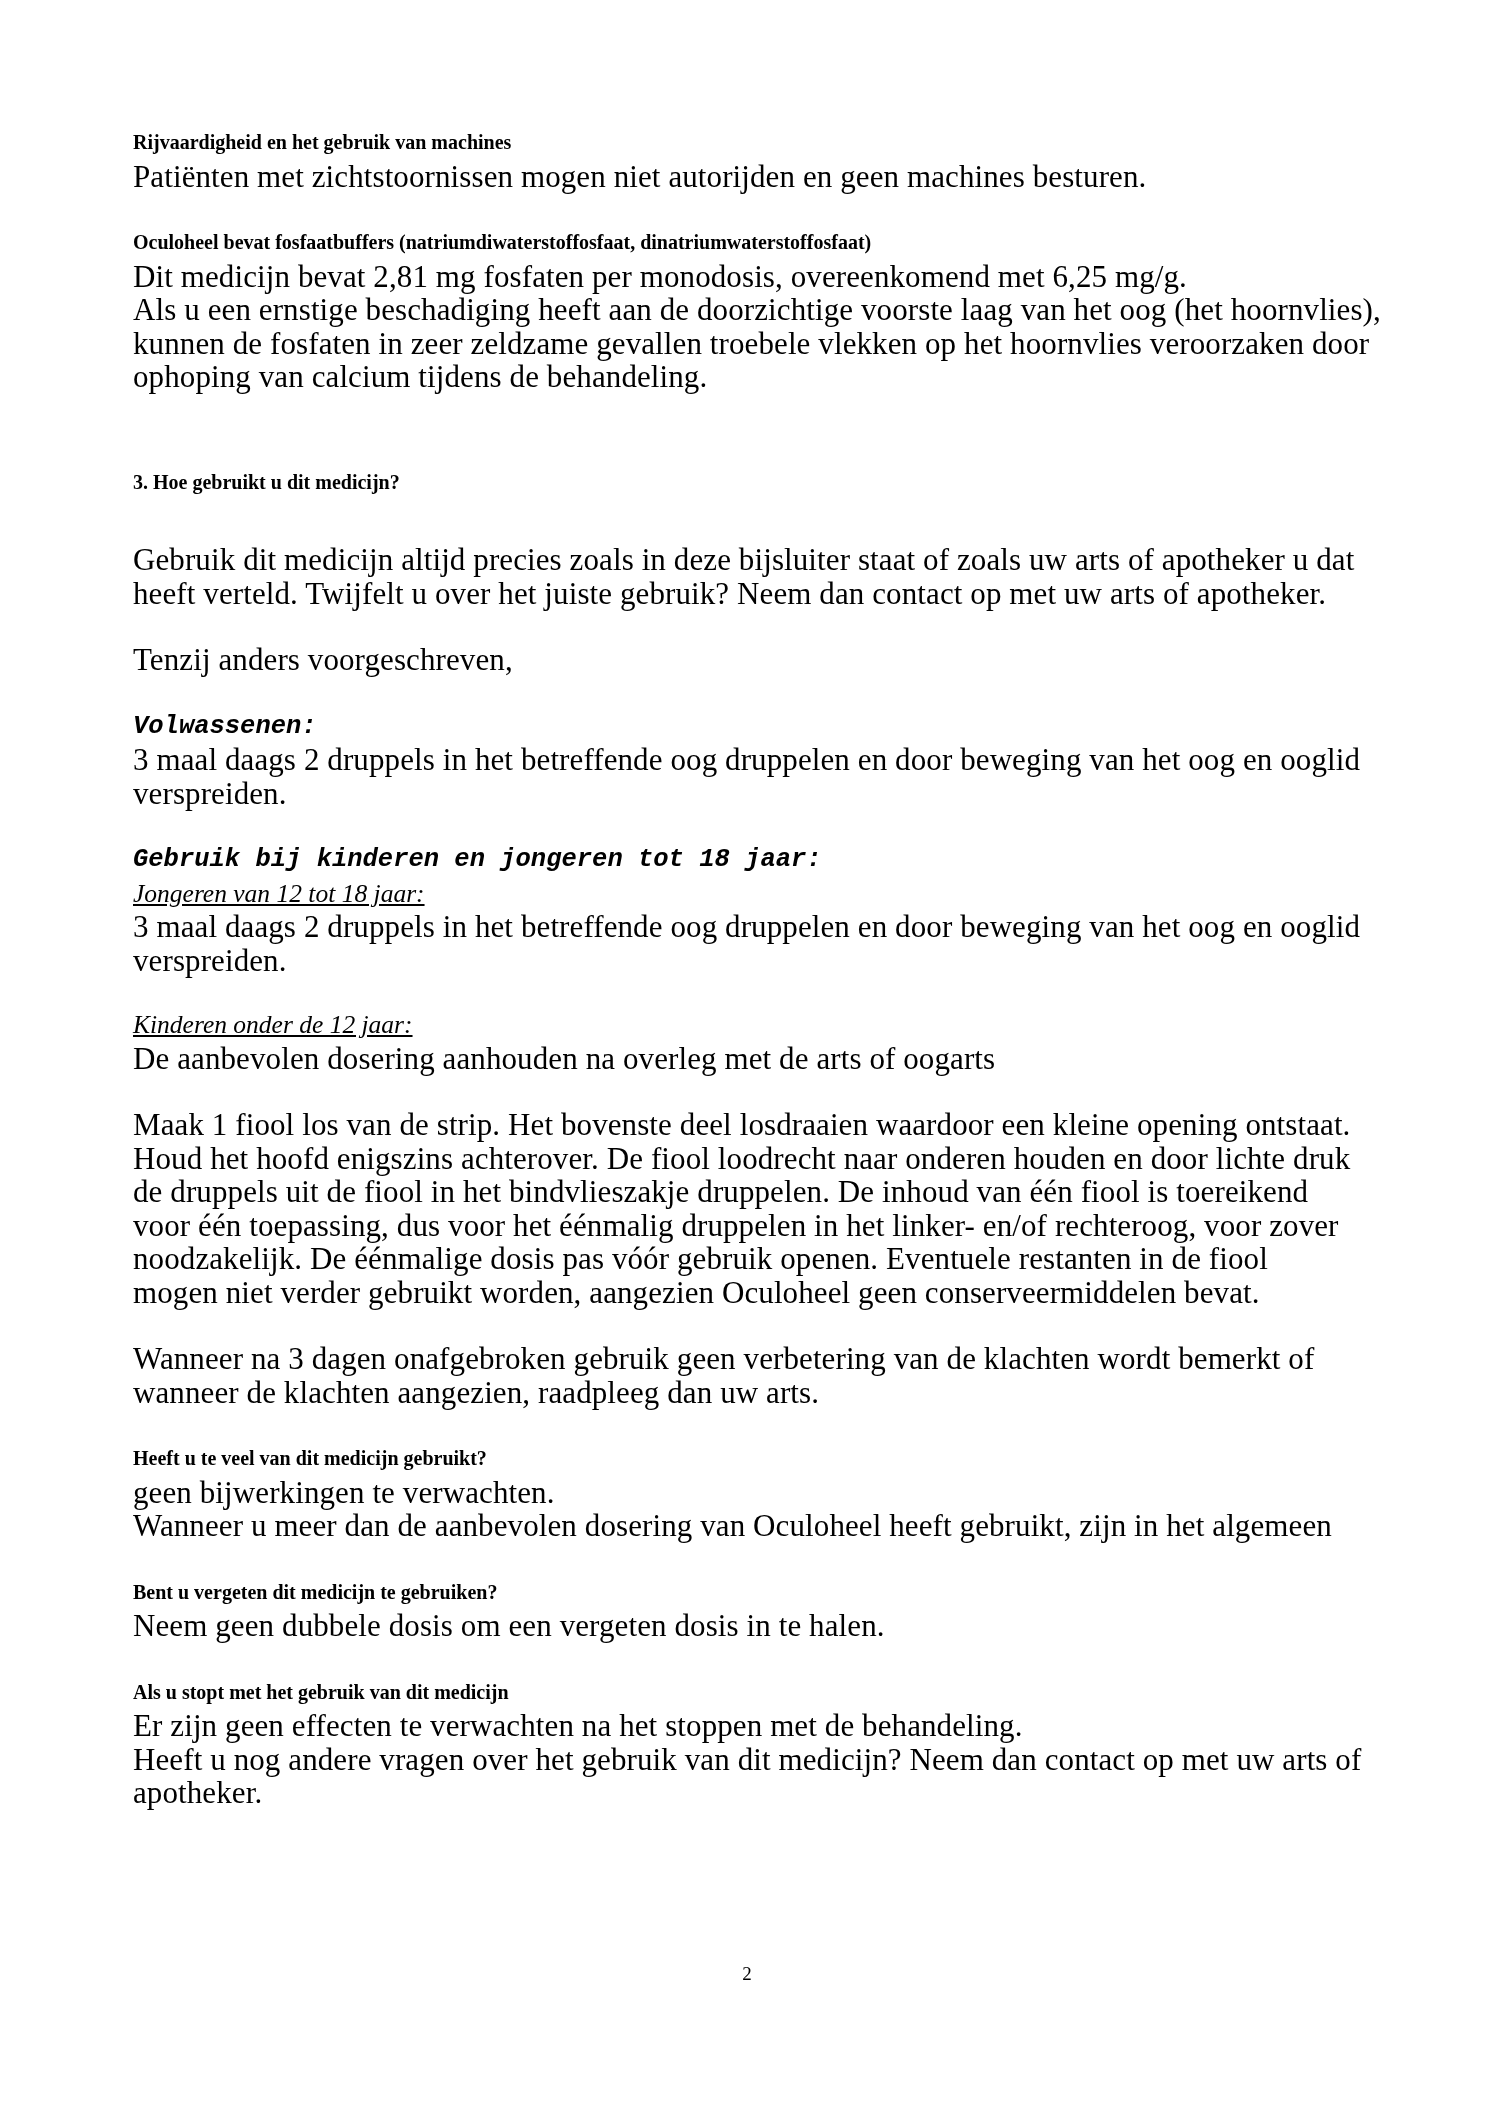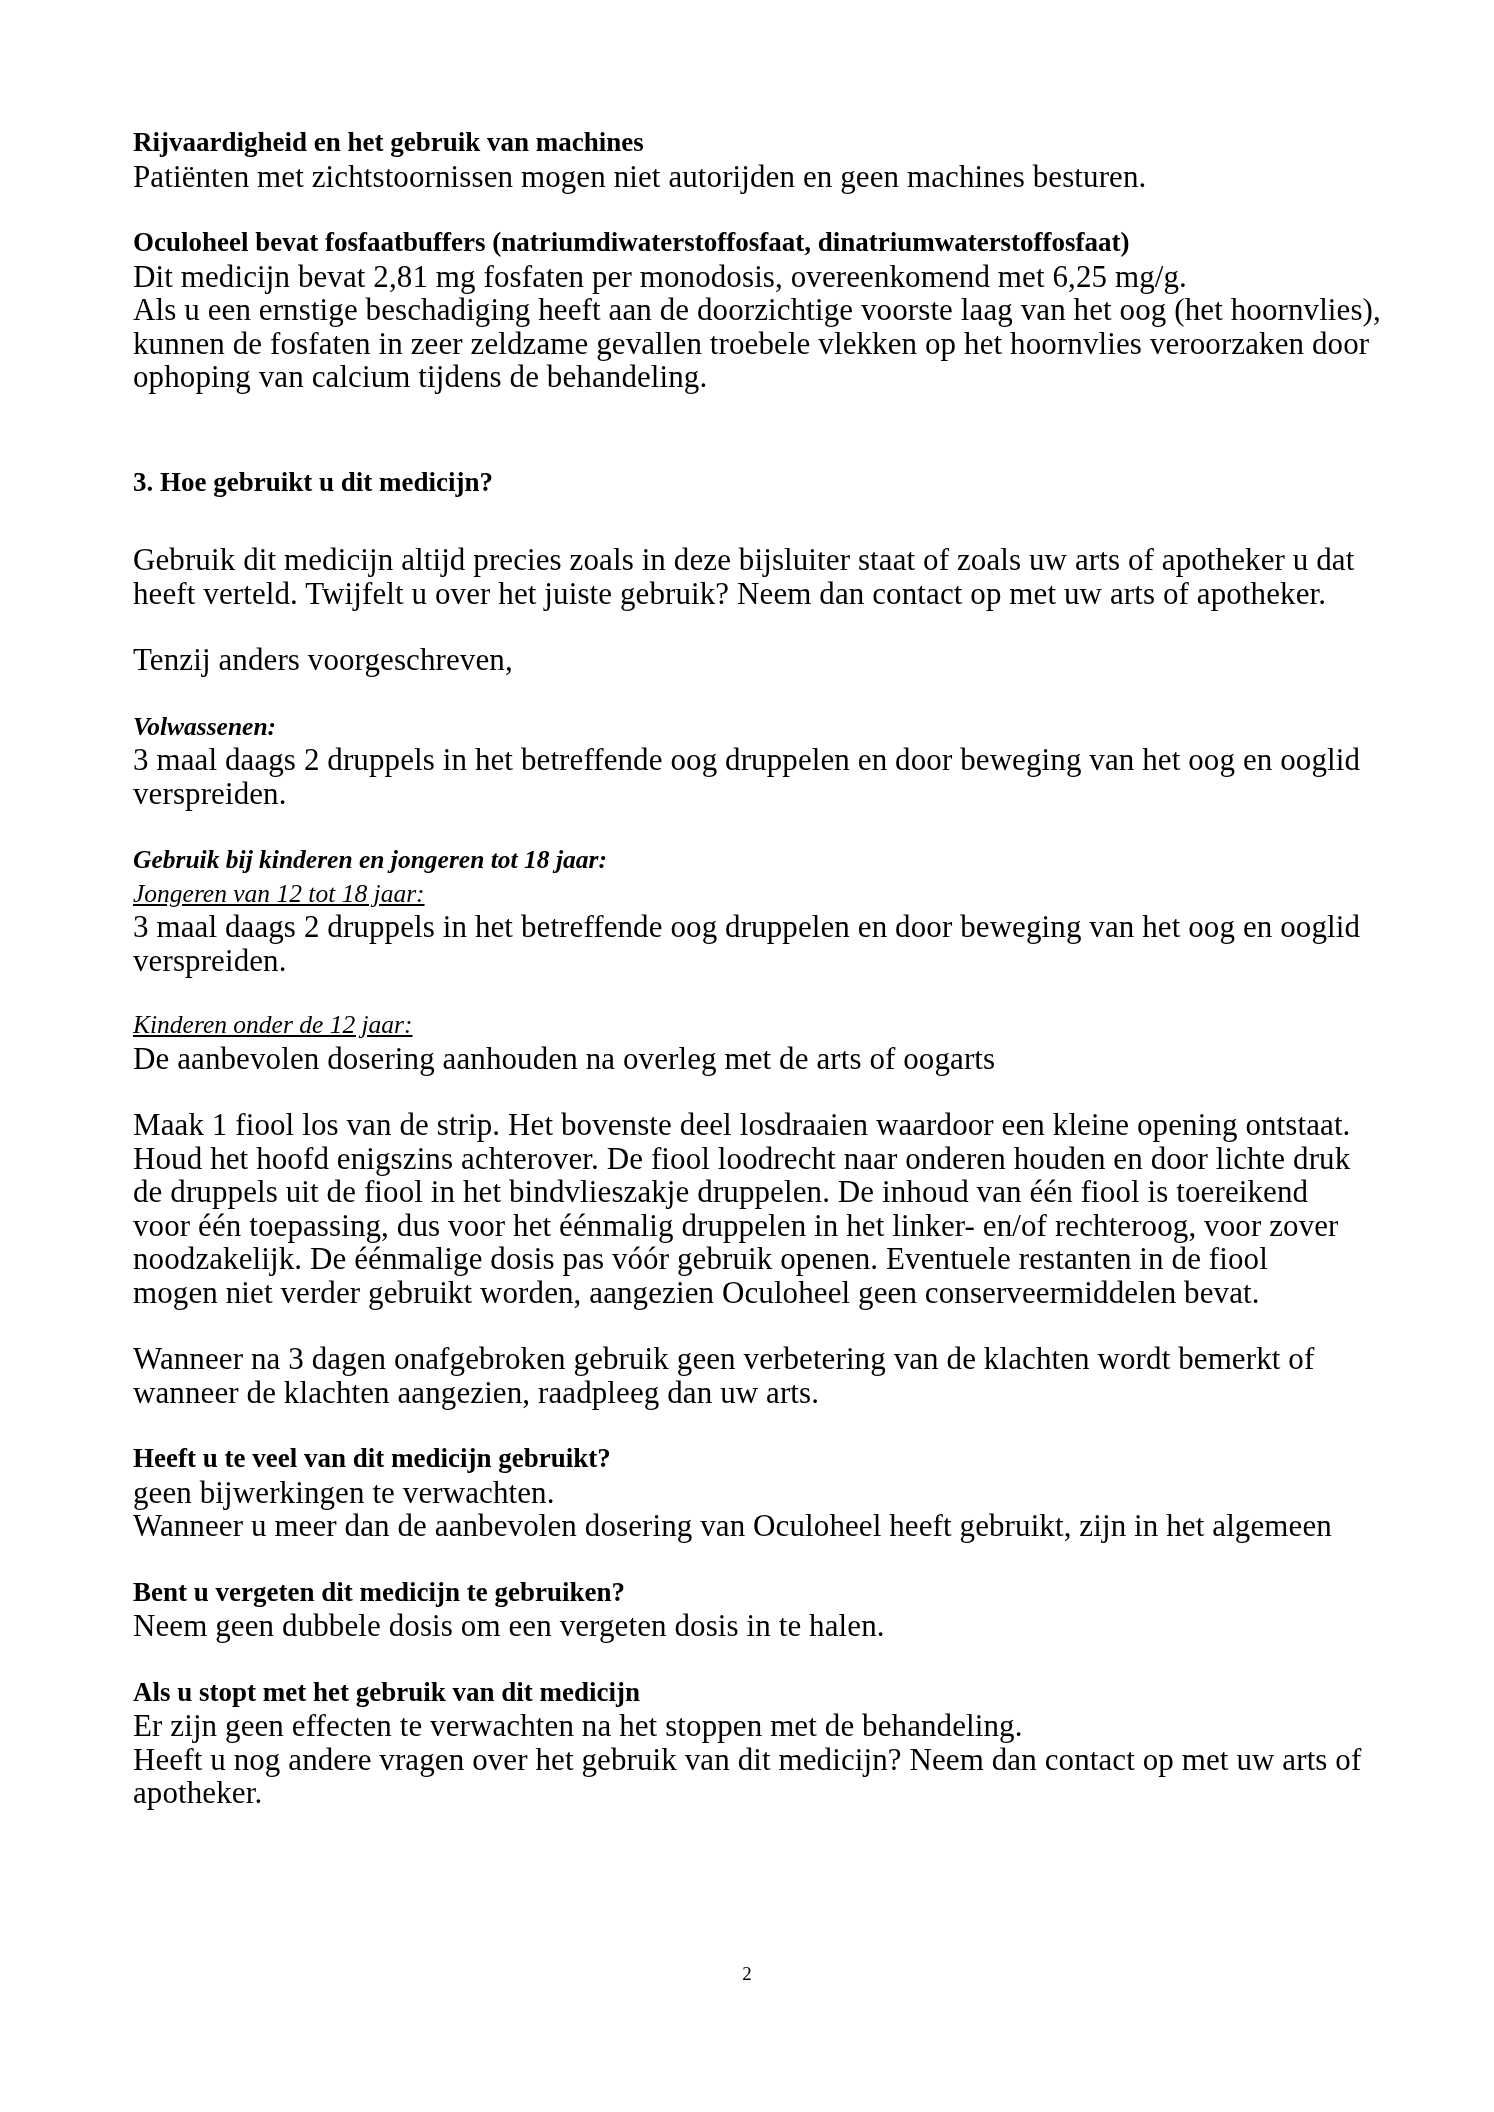--- a/index.html
+++ b/index.html
@@ -33,32 +33,33 @@
   p.line-group {
     margin: 0;
     padding: 0;
     font-size: 31px;
     line-height: 33.5px;
     letter-spacing: 0.1px;
     white-space: normal;
   }
   .heading-bold {
     font-weight: bold;
-    font-size: 27px;
+    font-size: 20px;
     line-height: 33.5px;
     margin: 0;
     padding: 0;
   }
   .heading-bold-italic {
     font-weight: bold;
     font-style: italic;
     font-size: 25.5px;
     line-height: 33.5px;
     margin: 0;
     padding: 0;
+    font-family: Liberation Mono, monospace;
   }
   .heading-italic {
     font-style: italic;
     font-size: 25.5px;
     line-height: 33.5px;
     margin: 0;
     padding: 0;
     text-decoration: underline;
   }
   .spacer-sm { height: 31px; }

